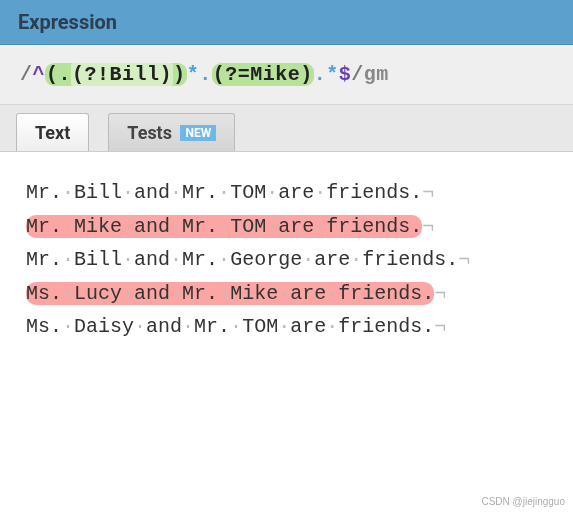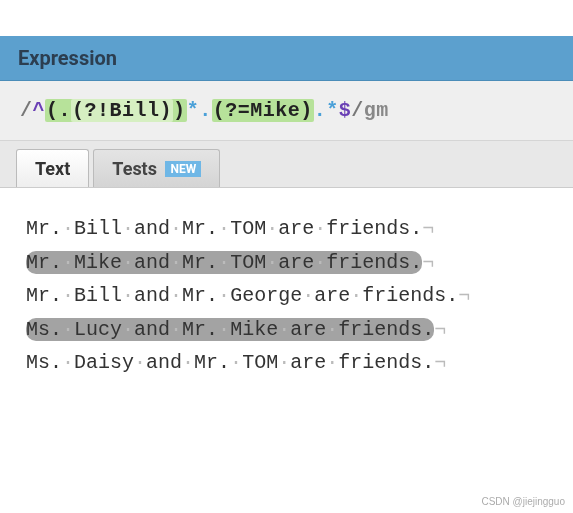--- a/index.html
+++ b/index.html
@@ -1,42 +1,42 @@
 <!DOCTYPE html>
 <html><head>
 <meta charset="utf-8">
 <style>
   * { margin: 0; padding: 0; box-sizing: border-box; }
   body { width: 573px; height: 513px; font-family: -apple-system, BlinkMacSystemFont, "Segoe UI", Roboto, sans-serif; background: #fff; overflow: hidden; position: relative; }
 
-  .header { background: #5ca0ce; border-bottom: 1px solid #4a8cb8; padding: 10px 18px; margin-top: 36px; }
+  .header { background: #5ca0ce; border-bottom: 1px solid #4a8cb8; padding: 10px 18px; }
   .header-title { font-size: 20px; font-weight: 700; color: #2c3e50; }
 
   .expr-area { background: #efefef; padding: 18px 20px; border-bottom: 1px solid #d5d5d5; }
   .expr { font-family: "Consolas","Menlo","Courier New",monospace; font-size: 20px; font-weight: 700; letter-spacing: 0.5px; }
   .delim { color: #777; }
   .anchor { color: #6a3fb5; }
-  .grp { background: #b7e29a; border-radius: 2px; padding: 0 1px; }
+  .grp { background: #b7e29a; border-radius: 9px; padding: 0 1px; }
   .grp-in { background: #d6efc2; border-radius: 2px; padding: 0 1px; }
   .lit { color: #222; }
   .star { color: #4aa0d8; }
   .dot { color: #4aa0d8; }
   .flags { color: #888; }
 
-  .tabs-bar { background: #e8e8e8; padding: 8px 16px 0 16px; border-bottom: 1px solid #ccc; display: flex; align-items: flex-end; gap: 4px; }
+  .tabs-bar { background: #e8e8e8; padding: 8px 16px 0 16px; border-bottom: 1px solid #ccc; display: flex; align-items: flex-end; gap: 19px; }
   .tab { padding: 8px 18px; font-size: 18px; font-weight: 700; color: #333; border: 1px solid #bbb; border-bottom: none; border-radius: 3px 3px 0 0; background: linear-gradient(#fff,#eee); cursor: pointer; }
   .tab.inactive { background: linear-gradient(#e4e4e4,#d4d4d4); color: #444; }
   .badge { background: #6fb7e6; color: #fff; font-size: 12px; font-weight: 700; padding: 1px 5px; margin-left: 4px; position: relative; top: -2px; }
 
   .text-area { background: #fff; padding: 24px 26px; font-family: "Consolas","Menlo","Courier New",monospace; font-size: 20px; line-height: 33.5px; color: #333; position: relative; }
   .line { white-space: nowrap; }
   .ws { color: #bbb; position: relative; }
   .ws::before { content: "·"; position: absolute; left: 0; right: 0; text-align: center; }
   .eol { color: #bbb; }
-  .match { background: #a3a3a3; border-radius: 10px; }
+  .match { background: #fca5a5; border-radius: 10px; }
 
   .watermark { position: absolute; right: 8px; bottom: 6px; font-size: 10px; color: rgba(0,0,0,0.35); font-family: sans-serif; }
 </style>
 </head>
 <body>
 
 <div class="header">
   <div class="header-title">Expression</div>
 </div>
 

